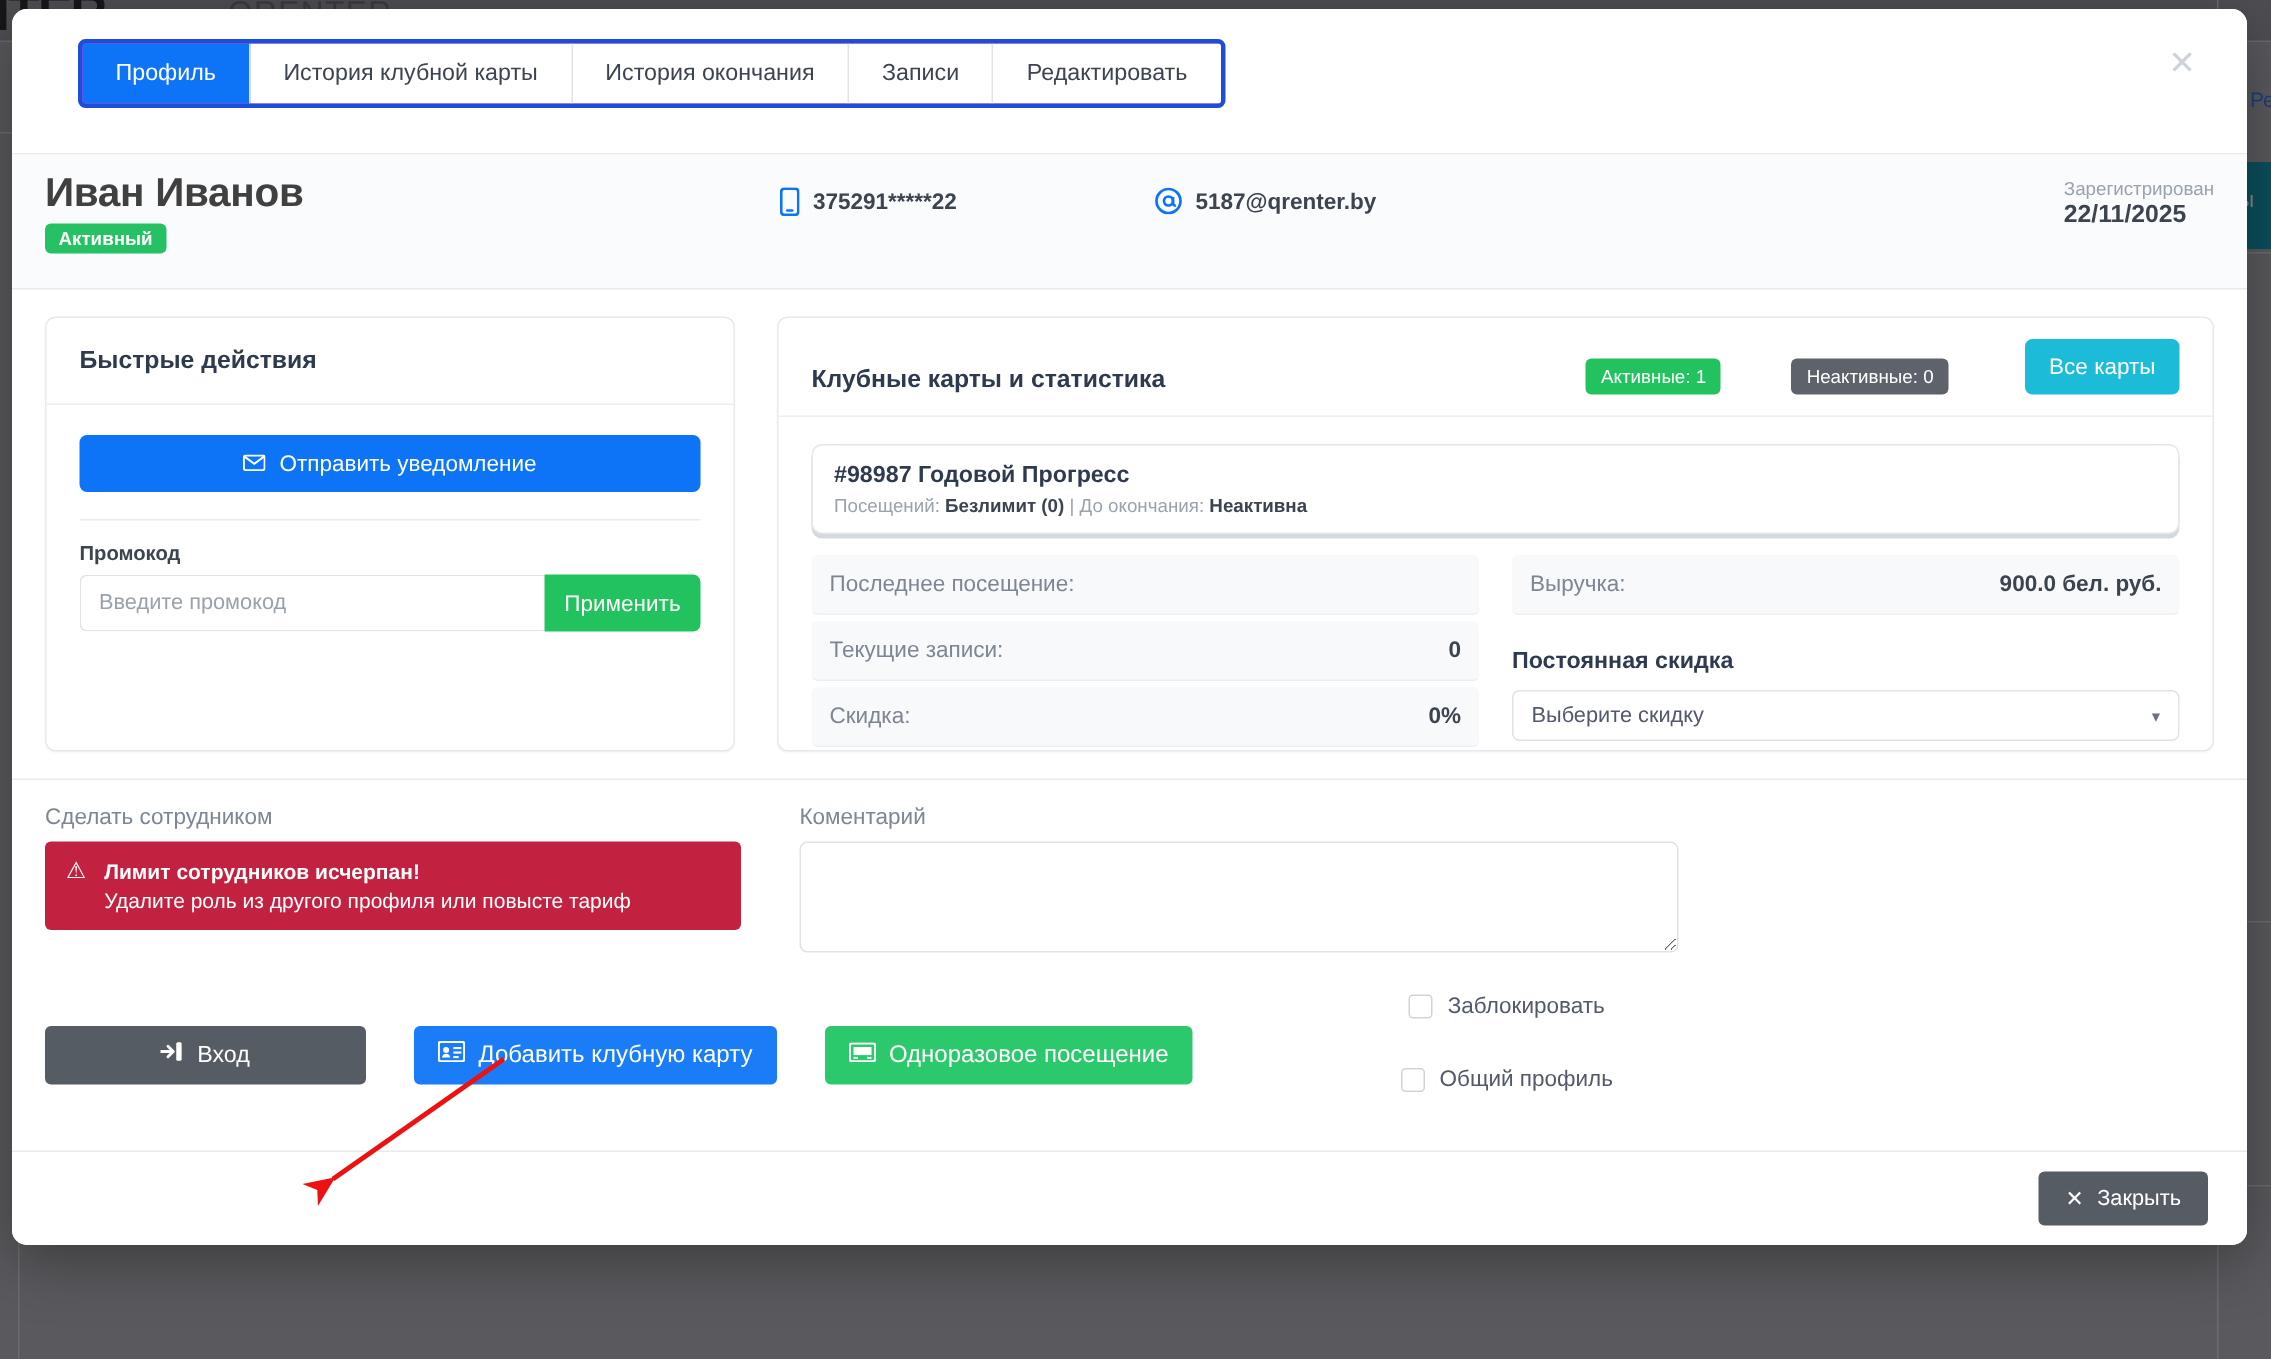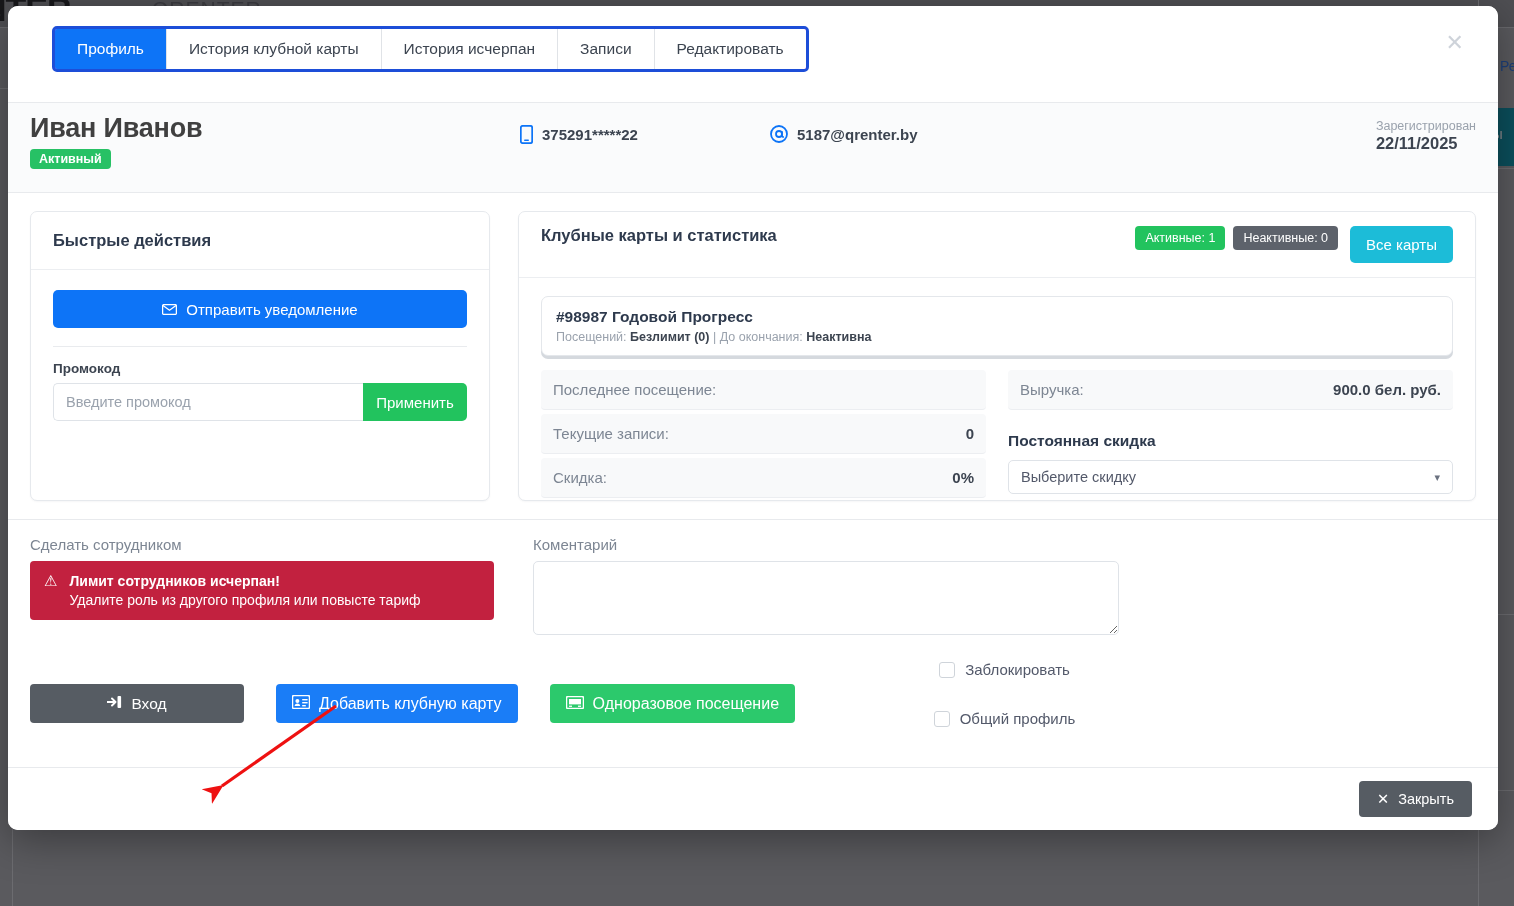--- a/index.html
+++ b/index.html
@@ -180,23 +180,24 @@
   .promo-input::placeholder { color: #9aa2ad; }
   .btn-apply {
     width: 104px; height: 38px;
     background: #22c35e; color: #fff; font-size: 15px;
     border-radius: 0 5px 5px 0;
   }
 
   
   .stats-card { height: 290px; }
   .stats-head {
-    display: flex; align-items: flex-start;
+    display: flex; align-items: flex-end;
     padding: 14px 22px;
     border-bottom: 1px solid #eceef1;
+    gap: 39px;
   }
   .stats-title { font-size: 16.5px; font-weight: bold; color: #2e3a4d; flex: 1; }
   .chip {
     font-size: 12.5px; color: #fff;
     padding: 5px 10px; border-radius: 4px;
     margin-left: 8px; white-space: nowrap;
   }
   .chip-green { background: #22c35e; }
   .chip-gray  { background: #5d626b; }
   .btn-allcards {
@@ -330,21 +331,21 @@
   <div class="bg-teal" style="left:1486px; top:108px; width:28px; height:58px;"></div>
   <div class="bg-teal-text" style="left:1492px; top:125px;">ы</div>
 </div>
 
 <div id="modal">
 
   <div class="modal-header">
     <div class="tabs">
       <div class="tab active">Профиль</div>
       <div class="tab">История клубной карты</div>
-      <div class="tab">История исчерпан</div>
+      <div class="tab">История окончания</div>
       <div class="tab">Записи</div>
       <div class="tab">Редактировать</div>
     </div>
     <div class="modal-x">✕</div>
   </div>
 
   <div class="profile-strip">
     <div class="pname">Иван Иванов</div>
     <div class="pbadge">Активный</div>
 

